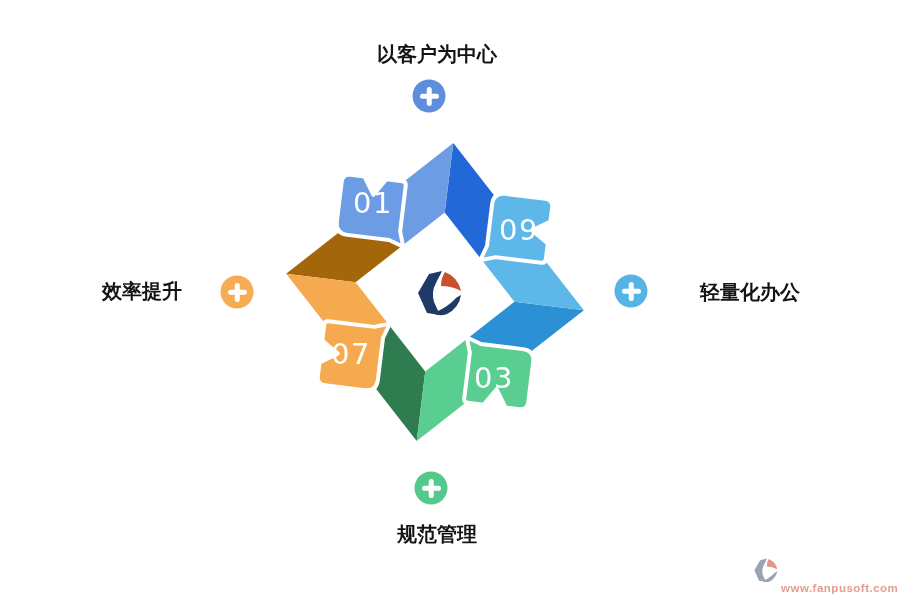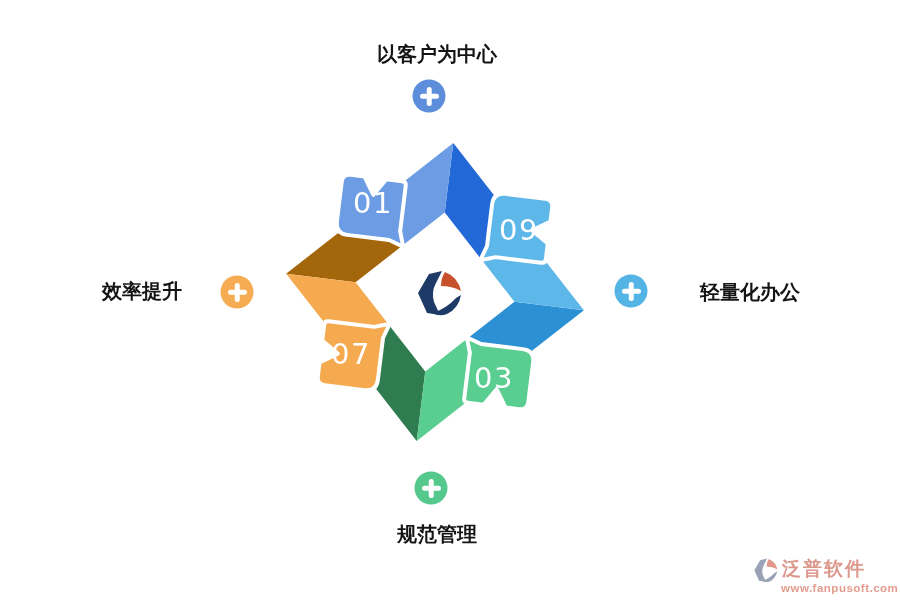--- a/index.html
+++ b/index.html
@@ -119,17 +119,16 @@
 
   <div class="node-label" style="left:437px;top:534px">规范管理</div>
   <span class="plus c-left" style="left:237px;top:292px"></span>
 
   <div class="wm">
     <svg class="abs" style="left:0;top:2px" width="27" height="25" viewBox="0 0 50 47">
       <path d="M 15,4 L 28,1 L 22,13 Q 17,22 20,32 L 26,45 L 13,43 L 4,23 Z" fill="#99a3b5"></path>
       <path d="M 31,2 Q 44,7 47,21 Q 38,16 27,16 Q 27,8 31,2 Z" fill="#e0988a"></path>
       <path d="M 47,25 Q 45,38 33,44 Q 25,47 19,43 Q 33,38 42,28 Q 45,26 47,25 Z" fill="#99a3b5"></path>
     </svg>
-    <div class="wm-brand">泛普软件</div>
     <div class="wm-url">www.fanpusoft.com</div>
   </div>
 
 </div>
 
 </body></html>

